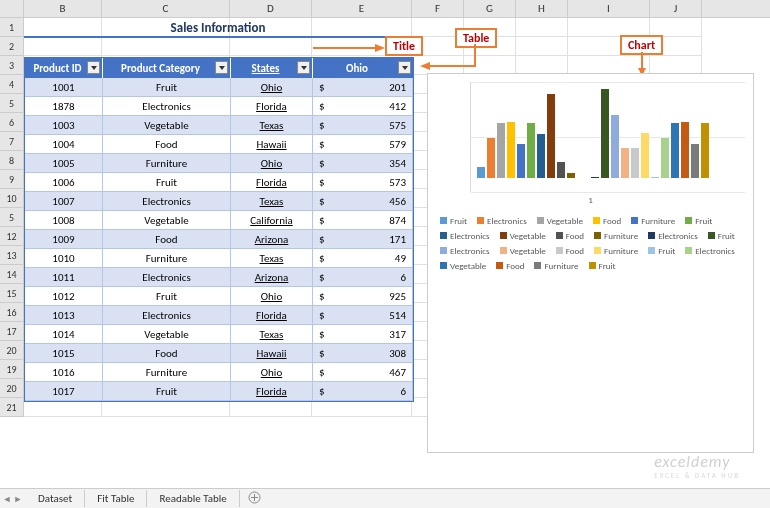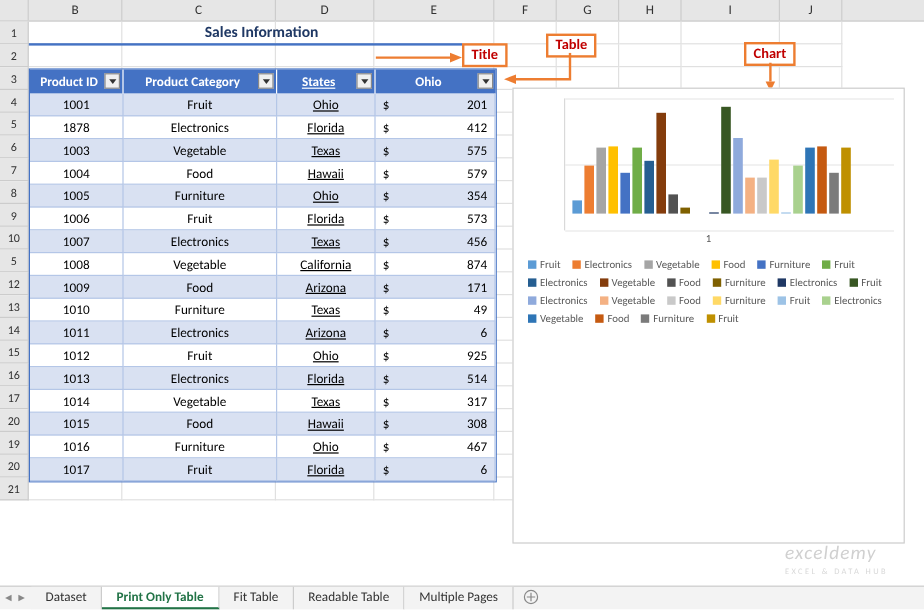--- a/index.html
+++ b/index.html
@@ -657,24 +657,22 @@
   <span class="sub">EXCEL &amp; DATA HUB</span>
 </div>
 
 <div class="tabs">
   <div class="tab-scrolls">
     <span class="tab-scroll">◄</span>
     <span class="tab-scroll">►</span>
   </div>
   <div id="tabs-list" style="display:flex">
       <div class="tab">Dataset</div>
-      <div class="tab active">Print Only Table</div>
       <div class="tab">Fit Table</div>
       <div class="tab">Readable Table</div>
-      <div class="tab">Multiple Pages</div>
     </div>
   <div class="tab-add">
     <svg width="13" height="13">
         <circle cx="6.5" cy="6.5" r="5.5" stroke-width="1"></circle>
         <line x1="6.5" y1="3" x2="6.5" y2="10" stroke-width="1"></line>
         <line x1="3" y1="6.5" x2="10" y2="6.5" stroke-width="1"></line>
       </svg>
   </div>
 </div>
 

